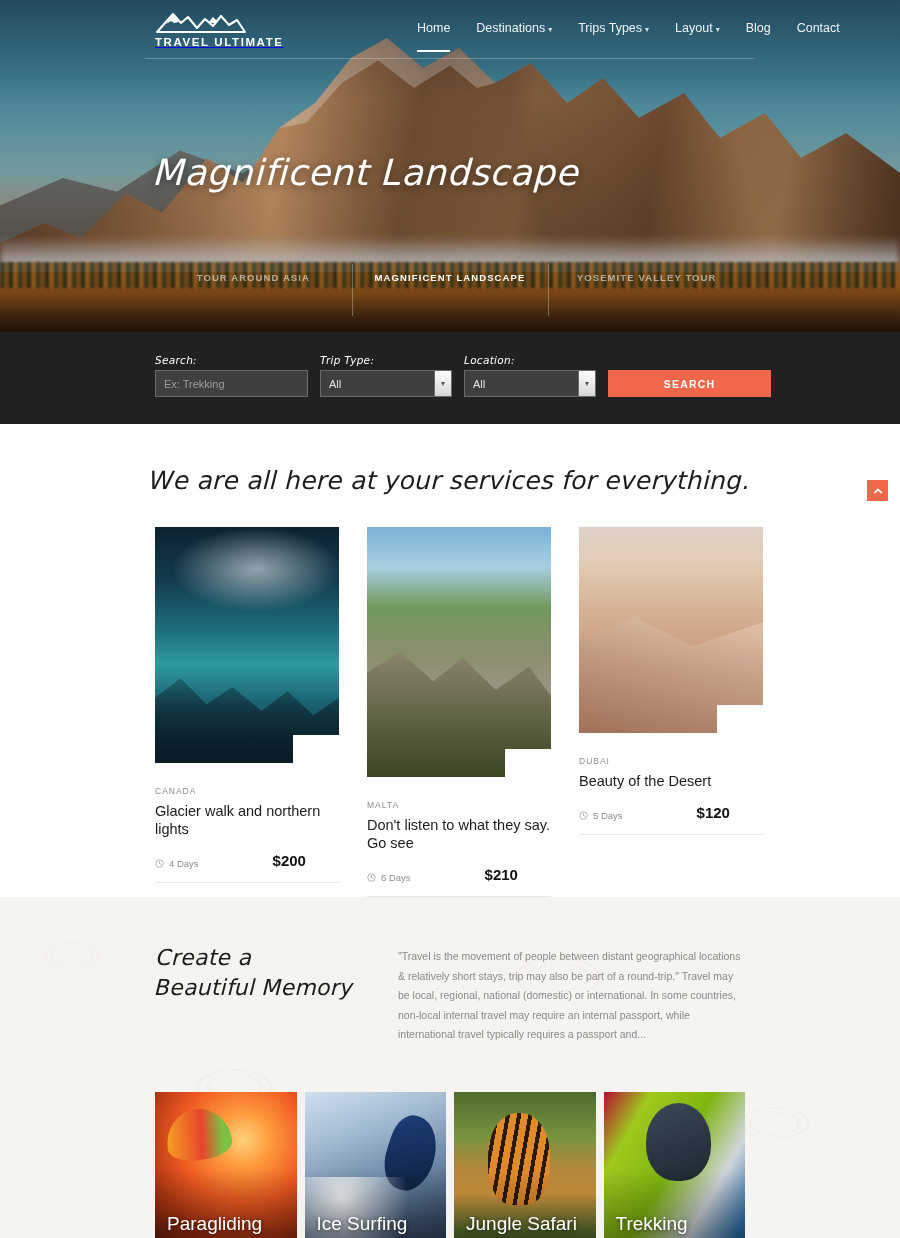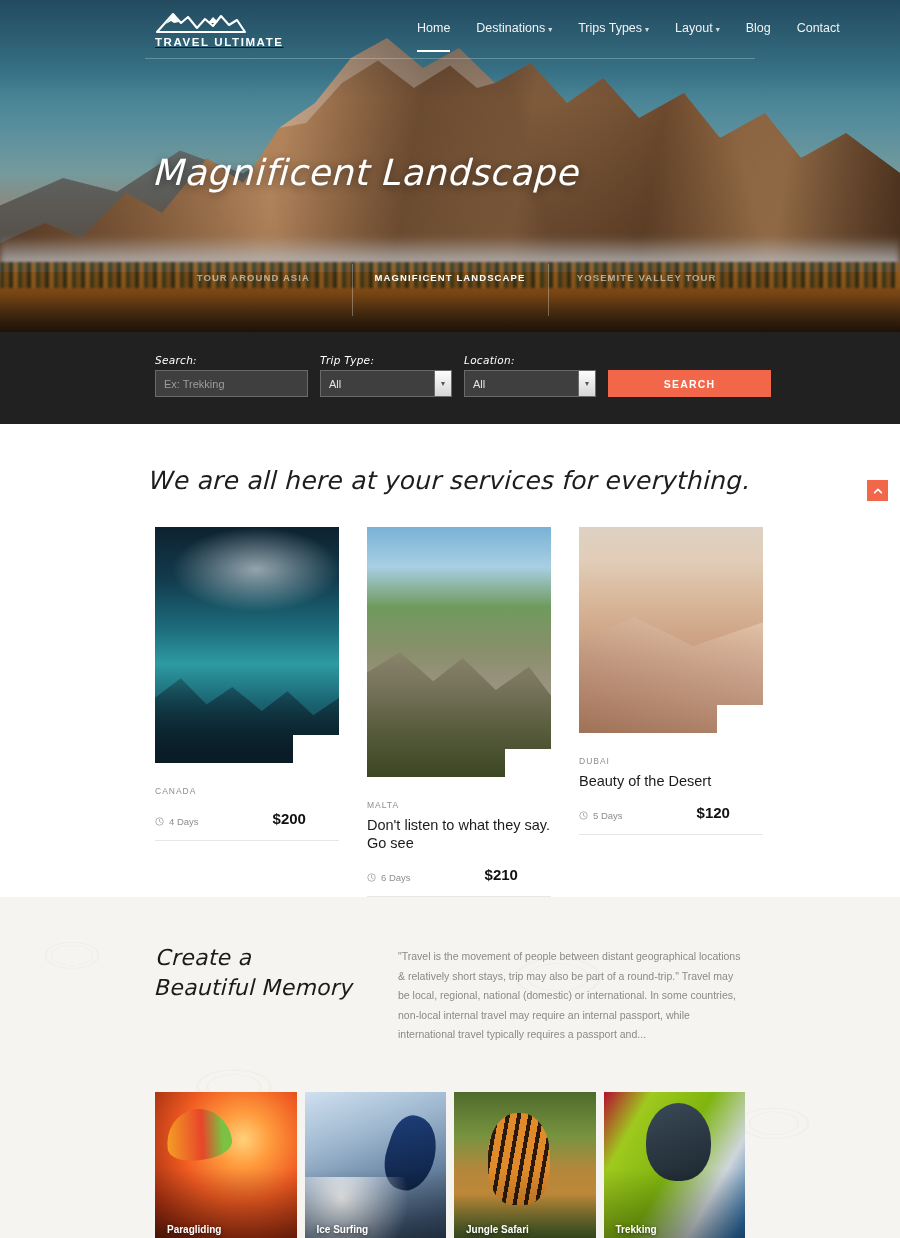--- a/index.html
+++ b/index.html
@@ -296,21 +296,21 @@
   }
   .tiles {
     position: relative; display: flex; gap: 8px; padding: 48px 155px 0 155px;
   }
   .tile {
     flex: 1; height: 170px; position: relative; overflow: hidden; cursor: pointer;
   }
   .tile-label {
     position: absolute; left: 12px; bottom: 13px; z-index: 3; color: #fff;
   }
-  .tile-name { font-size: 10px; font-weight: 700; text-shadow: 0 1px 4px rgba(0,0,0,.6); }
+  .tile-name { font-size: 19px; font-weight: 400; text-shadow: 0 1px 4px rgba(0,0,0,.6); }
   .tile-trips { font-size: 9.5px; margin-top: 3px; text-shadow: 0 1px 4px rgba(0,0,0,.6); }
   .tile::after {
     content:""; position:absolute; inset:0;
     background: linear-gradient(180deg, rgba(0,0,0,0) 45%, rgba(0,0,0,.45) 100%);
     z-index: 2;
   }
   .ph-paraglide {
     position:absolute; inset:0;
     background:
       radial-gradient(circle at 62% 28%, #ffd27a 0%, #ff9b3d 18%, #ef5a21 42%, #9e2c10 72%, #3d1206 100%);
@@ -436,20 +436,21 @@
 
     <div class="cards">
 
       <div class="card">
         <div class="card-img h1">
           <div class="ph-glacier" style="position:absolute;inset:0;"></div>
           <div class="notch"></div>
         </div>
         <div class="card-body">
           <div class="card-country">CANADA</div>
+          <div class="card-title">Glacier walk and northern lights</div>
           <div class="card-meta">
             <span class="card-days">
               <svg class="clock" viewBox="0 0 12 12">
                 <circle cx="6" cy="6" r="5" fill="none" stroke="#9a9a9a" stroke-width="1"></circle>
                 <path d="M6 3.2 V6.2 L8.1 7.3" fill="none" stroke="#9a9a9a" stroke-width="1" stroke-linecap="round"></path>
               </svg>
               <span>4 Days</span>
             </span>
             <span class="card-price">$200</span>
           </div>

